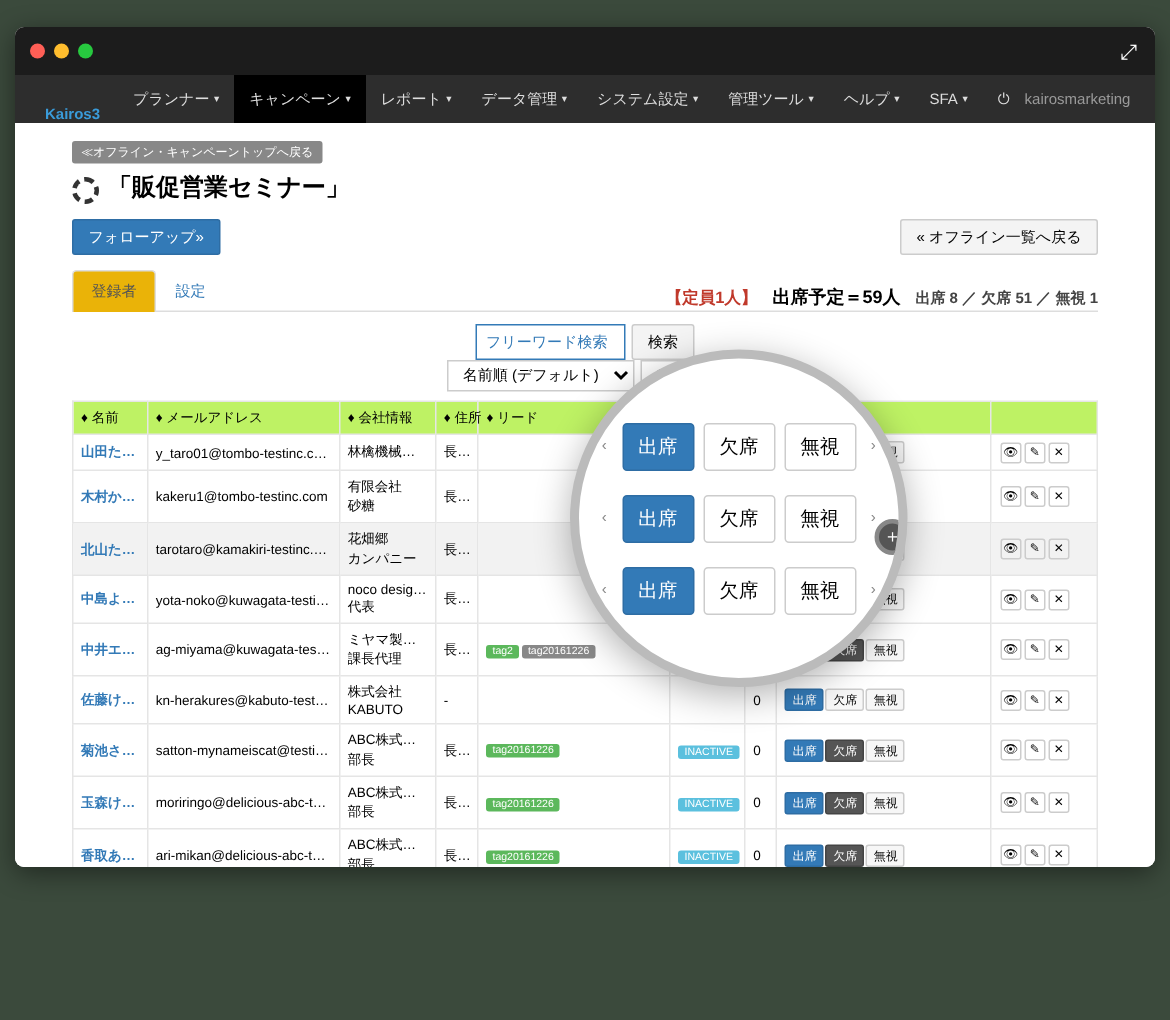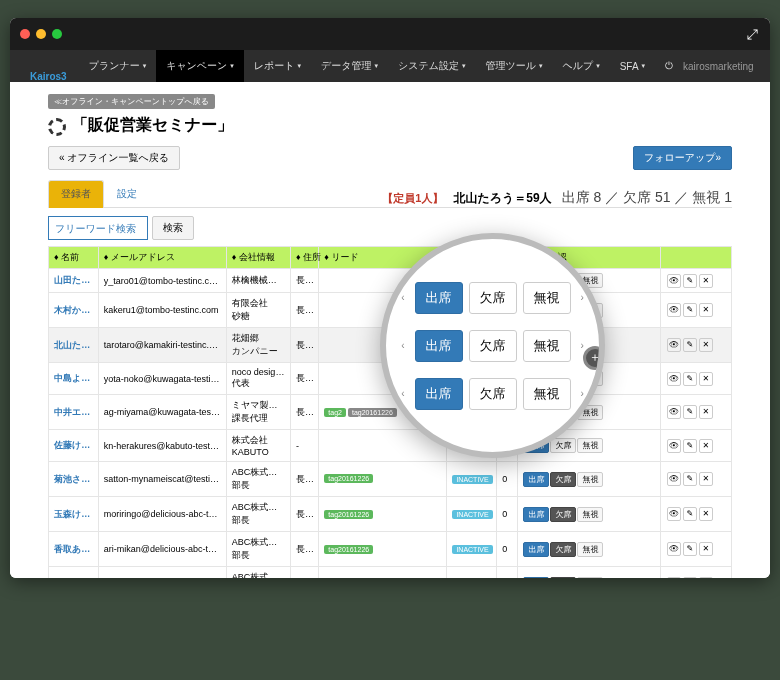--- a/index.html
+++ b/index.html
@@ -25,22 +25,22 @@
   .btnrow { display: flex; justify-content: space-between; margin-bottom: 10px; }
   .btn { border: 1px solid #ccc; background: #f4f4f4; padding: 4px 10px; font-size: 10px; cursor: pointer; border-radius: 2px; }
   .btn.primary { background: #337ab7; color: #fff; border-color: #2e6da4; }
   .tabs-row { display: flex; align-items: flex-end; justify-content: space-between; border-bottom: 1px solid #ddd; margin-bottom: 8px; }
   .tabs { display: flex; gap: 0; }
   .tab { padding: 6px 12px; font-size: 10px; border: 1px solid transparent; border-bottom: none; color: #337ab7; cursor: pointer; }
   .tab.active { border-color: #ddd; background: #eab308; color: #555; border-radius: 3px 3px 0 0; margin-bottom: -1px; }
   .stats { display: flex; gap: 10px; align-items: baseline; font-size: 10px; }
   .stat-red { color: #c0392b; font-weight: bold; font-size: 11px; }
   .stat-main { font-weight: bold; font-size: 12px; }
-  .stat-sub { font-size: 14px; color: #444; }
-  .filter-row { display: flex; justify-content: flex-start; margin-bottom: 6px; align-items: center; }
+  .stat-sub { font-size: 10px; color: #444; font-weight: bold; }
+  .filter-row { display: flex; justify-content: flex-start; margin-bottom: 6px; align-items: center; flex-direction: column; }
   .search-box { display: flex; gap: 4px; }
   .search-input { border: 1px solid #337ab7; padding: 3px 6px; font-size: 10px; width: 100px; color: #337ab7; }
   .search-input::placeholder { color: #337ab7; }
   .selects { display: flex; gap: 4px; }
   .sel { border: 1px solid #ccc; padding: 3px 6px; font-size: 10px; background: #fff; }
   table { width: 100%; border-collapse: collapse; font-size: 9px; table-layout: fixed; }
   th, td { border: 1px solid #e5e5e5; padding: 4px 5px; text-align: left; vertical-align: middle; }
   th { background: #bef264; font-weight: normal; white-space: nowrap; }
   td { white-space: nowrap; overflow: hidden; text-overflow: ellipsis; }
   .link { color: #337ab7; font-weight: bold; }
@@ -91,40 +91,44 @@
   </div>
 
   <div class="content">
     <span class="back-pill">≪オフライン・キャンペーントップへ戻る</span>
     <div class="page-title-row">
       <div class="loading-icon"></div>
       <div class="page-title">「販促営業セミナー」</div>
     </div>
 
     <div class="btnrow">
+      <button class="btn primary">フォローアップ»</button>
       <button class="btn">« オフライン一覧へ戻る</button>
-      <button class="btn primary">フォローアップ»</button>
     </div>
 
     <div class="tabs-row">
       <div class="tabs" id="tabs">
           <div class="tab active">登録者</div>
           <div class="tab">設定</div>
         </div>
       <div class="stats">
         <span class="stat-red">【定員1人】</span>
-        <span class="stat-main">北山たろう＝59人</span>
+        <span class="stat-main">出席予定＝59人</span>
         <span class="stat-sub">出席 8 ／ 欠席 51 ／ 無視 1</span>
       </div>
     </div>
 
     <div class="filter-row">
       <div class="search-box">
         <input class="search-input" placeholder="フリーワード検索" style="">
         <button class="btn">検索</button>
+      </div>
+      <div class="selects">
+        <select class="sel"><option>名前順 (デフォルト)</option></select>
+        <select class="sel"><option>20件</option></select>
       </div>
     </div>
 
     <table>
       <colgroup>
         <col class="col-name">
           <col class="col-mail">
           <col class="col-company">
           <col class="col-addr">
         <col class="col-lead">

